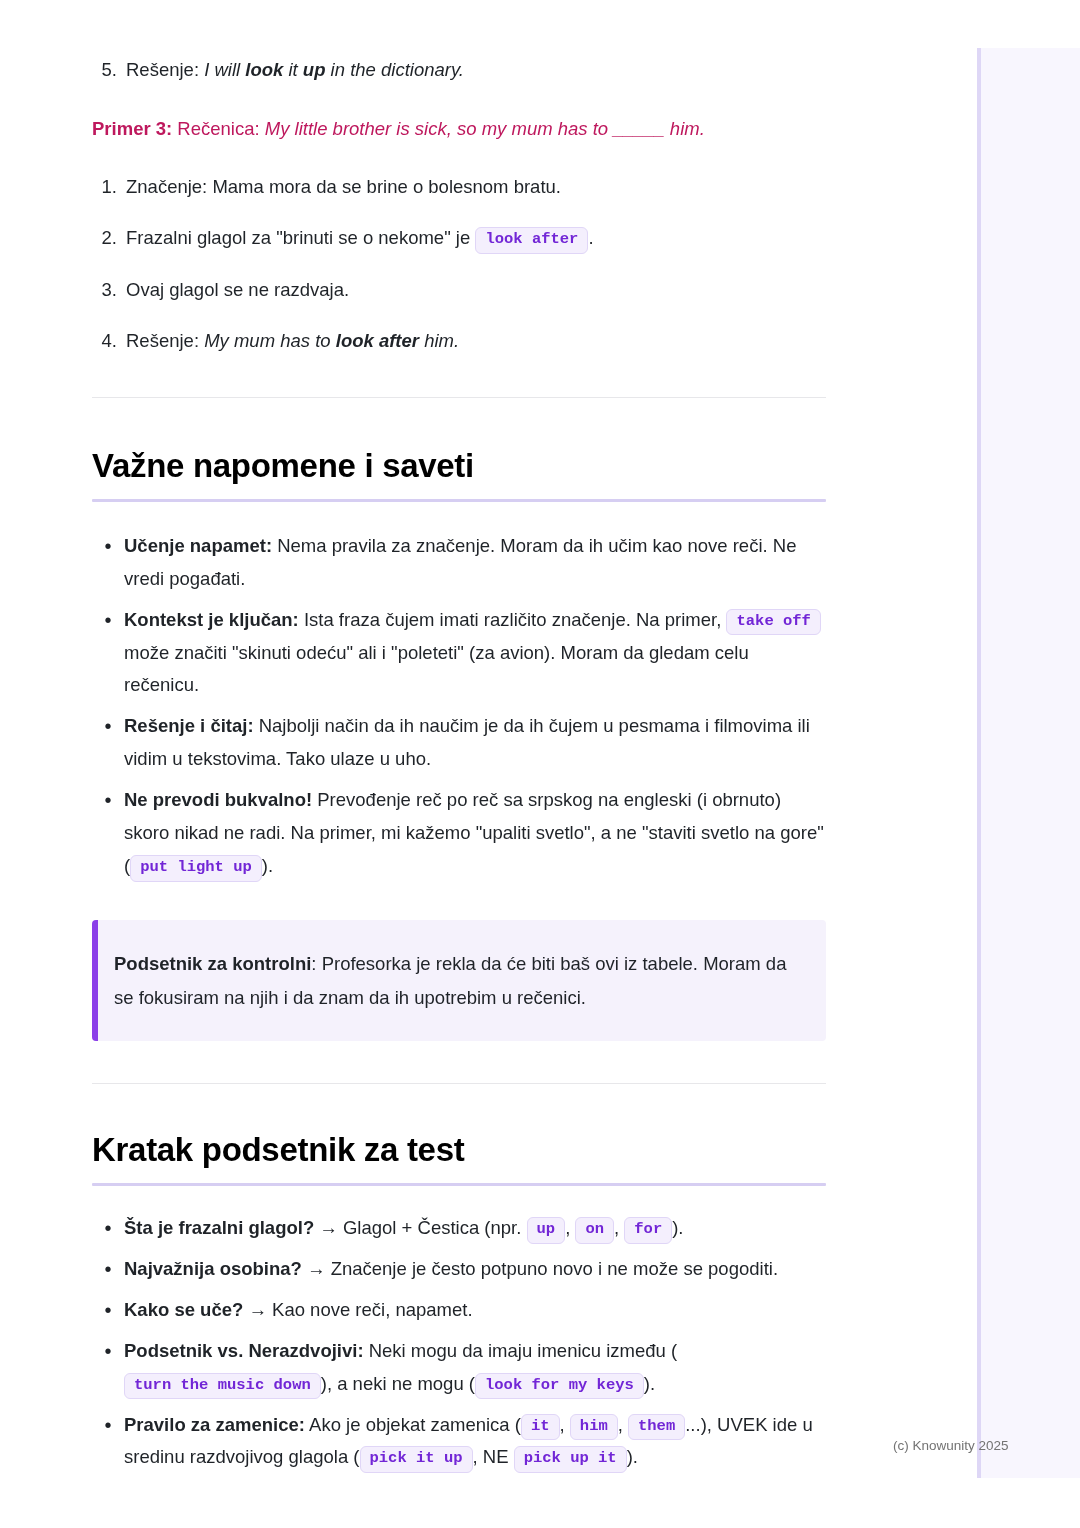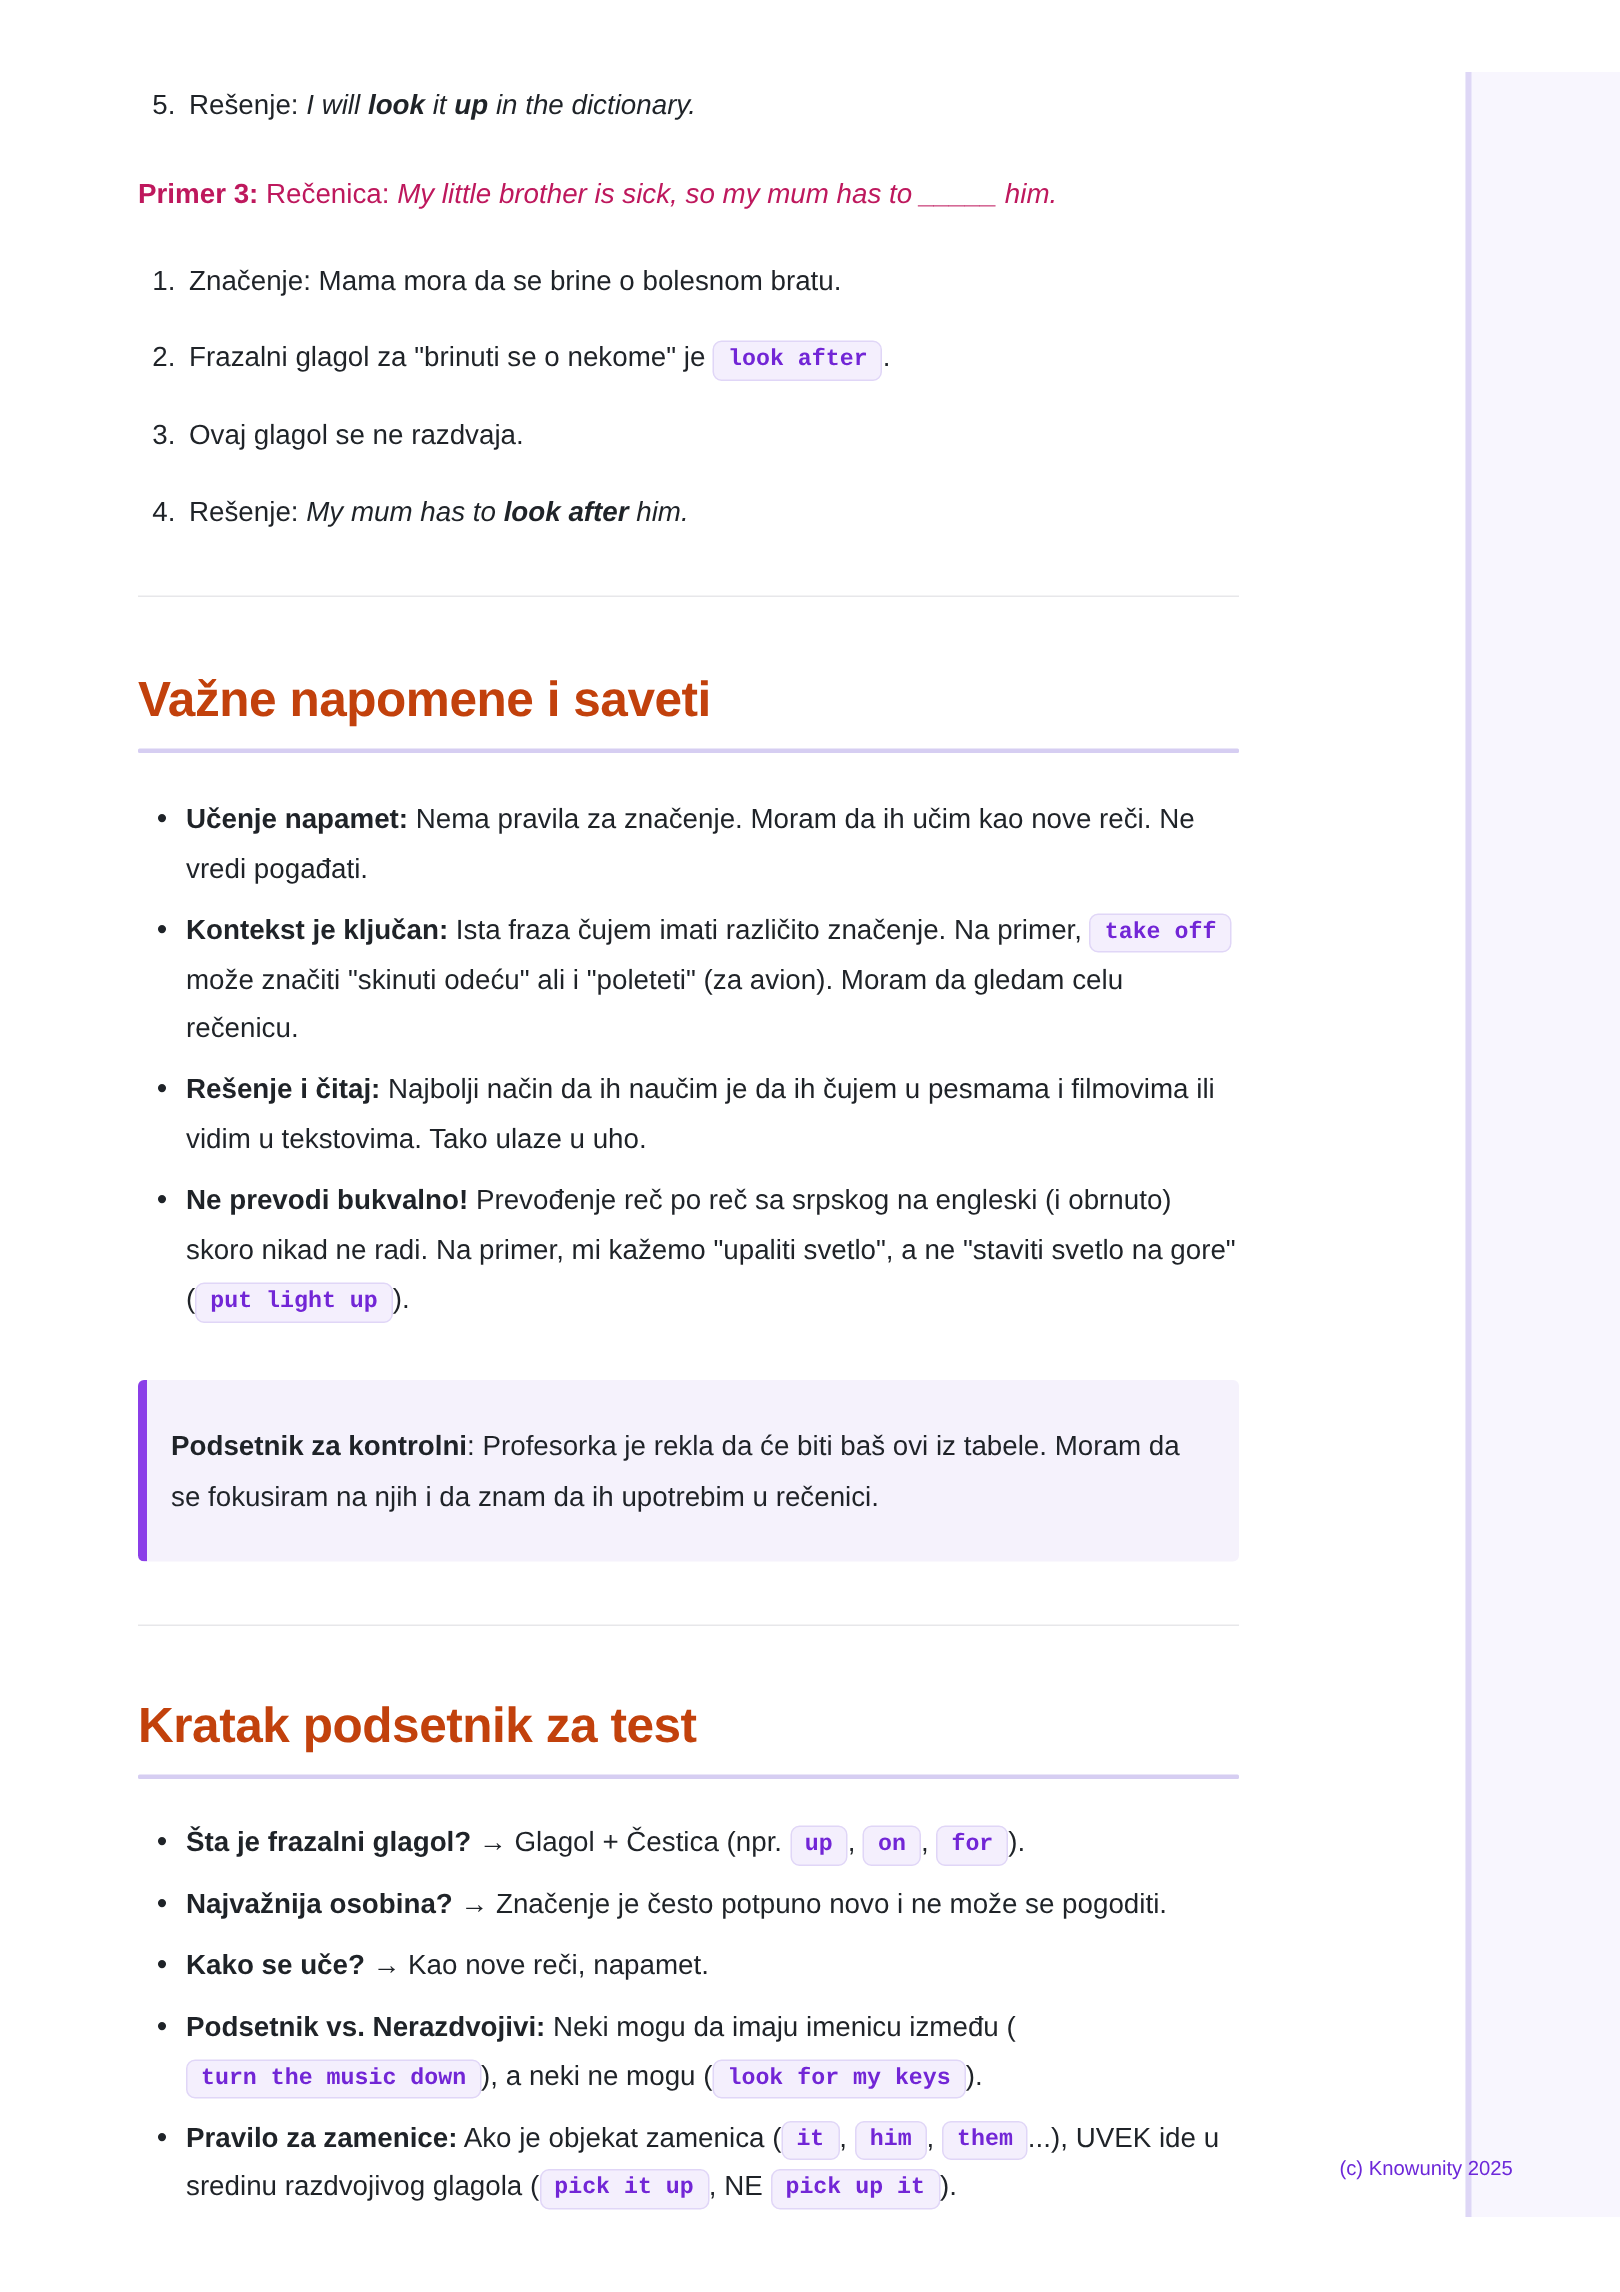--- a/index.html
+++ b/index.html
@@ -87,21 +87,21 @@
     background: #e7e7ea;
     border: 0;
     margin: 0;
     width: 734px;
   }
 
   
   .section-heading {
     font-size: 33px;
     font-weight: bold;
-    color: #c2410c;
+    color: #000000;
     letter-spacing: -0.3px;
     margin: 0;
     line-height: 1.2;
   }
   .heading-underline {
     height: 3px;
     background: #d6cef2;
     width: 734px;
     margin-top: 13px;
     border-radius: 1px;
@@ -140,21 +140,21 @@
     line-height: 1.82;
     color: #1f2328;
   }
 
   
   #watermark {
     position: absolute;
     left: 893px;
     top: 1438px;
     font-size: 13.5px;
-    color: #6d28d9;
+    color: #737373;
     white-space: nowrap;
   }
 
   
   .s-sm  { height: 22px; }
   .s-md  { height: 30px; }
 </style>
 </head>
 <body>
 

